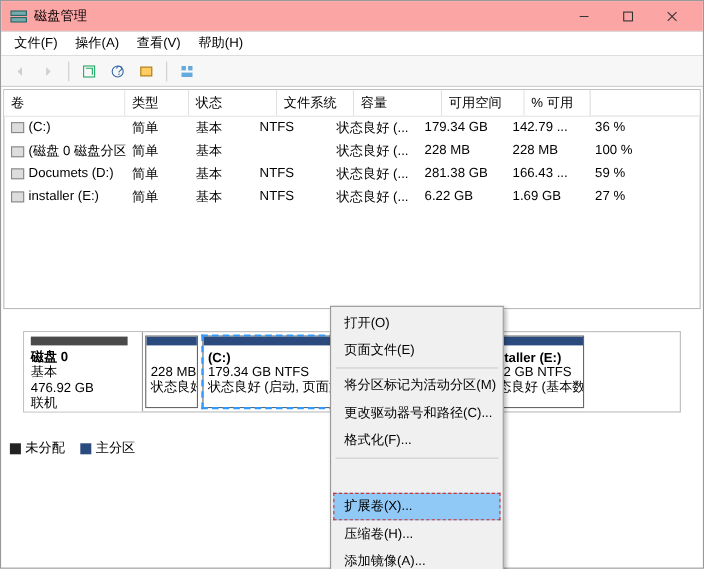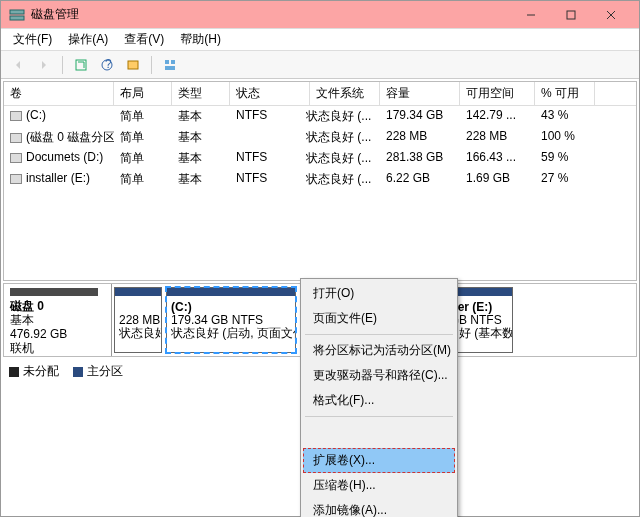--- a/index.html
+++ b/index.html
@@ -24,21 +24,21 @@
 .col0 { width: 110px; }
 .col1 { width: 58px; }
 .col2 { width: 58px; }
 .col3 { width: 70px; }
 .col4 { width: 80px; }
 .col5 { width: 80px; }
 .col6 { width: 75px; }
 .col7 { width: 60px; }
 .lv-body { height: 174px; overflow-y: auto; }
 .vol-icon { display: inline-block; width: 12px; height: 10px; background: #ddd; border: 1px solid #888; margin-right: 4px; vertical-align: middle; }
-.disk-panel { margin: 2px; border: 1px solid #bbb; height: 74px; display: flex; position: relative; }
+.disk-panel { margin: 20px; border: 1px solid #bbb; height: 74px; display: flex; position: relative; }
 .disk-info { width: 108px; padding: 4px 6px; border-right: 1px solid #999; background: #fff; }
 .disk-info .bar { height: 8px; background: #4a4a4a; margin-bottom: 3px; width: 88px; }
 .disk-info div { line-height: 14px; }
 .part { border: 1px solid #666; margin: 3px 2px; padding: 3px 4px; background: #fff; position: relative; overflow: hidden; }
 .part .pbar { position: absolute; top:0; left:0; right:0; height: 8px; background: #2b4b7f; }
 .part.unalloc .pbar { background: #222; }
 .part .pbody { margin-top: 10px; line-height: 13px; white-space: nowrap; }
 .part.selected { outline: 2px dashed #3399ff; outline-offset: -1px; }
 .part-row { flex:1; display:flex; }
 .legend { padding: 4px 8px; display:flex; gap: 14px; align-items:center; }
@@ -123,38 +123,37 @@
         <rect x="2" y="2" width="4" height="4" fill="#6ad"></rect>
         <rect x="8" y="2" width="4" height="4" fill="#6ad"></rect>
         <rect x="2" y="8" width="10" height="4" fill="#6ad"></rect>
       </svg>
     </div>
 </div>
 
 <div class="listview">
   <div class="lv-header">
     <div class="col col0">卷</div>
-    <div class="col col1">布局</div>
     <div class="col col2">类型</div>
     <div class="col col4">状态</div>
     <div class="col col3">文件系统</div>
     <div class="col col5">容量</div>
     <div class="col col6">可用空间</div>
     <div class="col col7">% 可用</div>
   </div>
   <div class="lv-body" id="lv-body">
       <div class="lv-row">
         <div class="col col0"><span class="vol-icon"></span>(C:)</div>
         <div class="col col1">简单</div>
         <div class="col col2">基本</div>
         <div class="col col3">NTFS</div>
         <div class="col col4">状态良好 (...</div>
         <div class="col col5">179.34 GB</div>
         <div class="col col6">142.79 ...</div>
-        <div class="col col7">43 %</div>
+        <div class="col col7">36 %</div>
       </div>
       <div class="lv-row">
         <div class="col col0"><span class="vol-icon"></span>(磁盘 0 磁盘分区 1)</div>
         <div class="col col1">简单</div>
         <div class="col col2">基本</div>
         <div class="col col3"></div>
         <div class="col col4">状态良好 (...</div>
         <div class="col col5">228 MB</div>
         <div class="col col6">228 MB</div>
         <div class="col col7">100 %</div>

